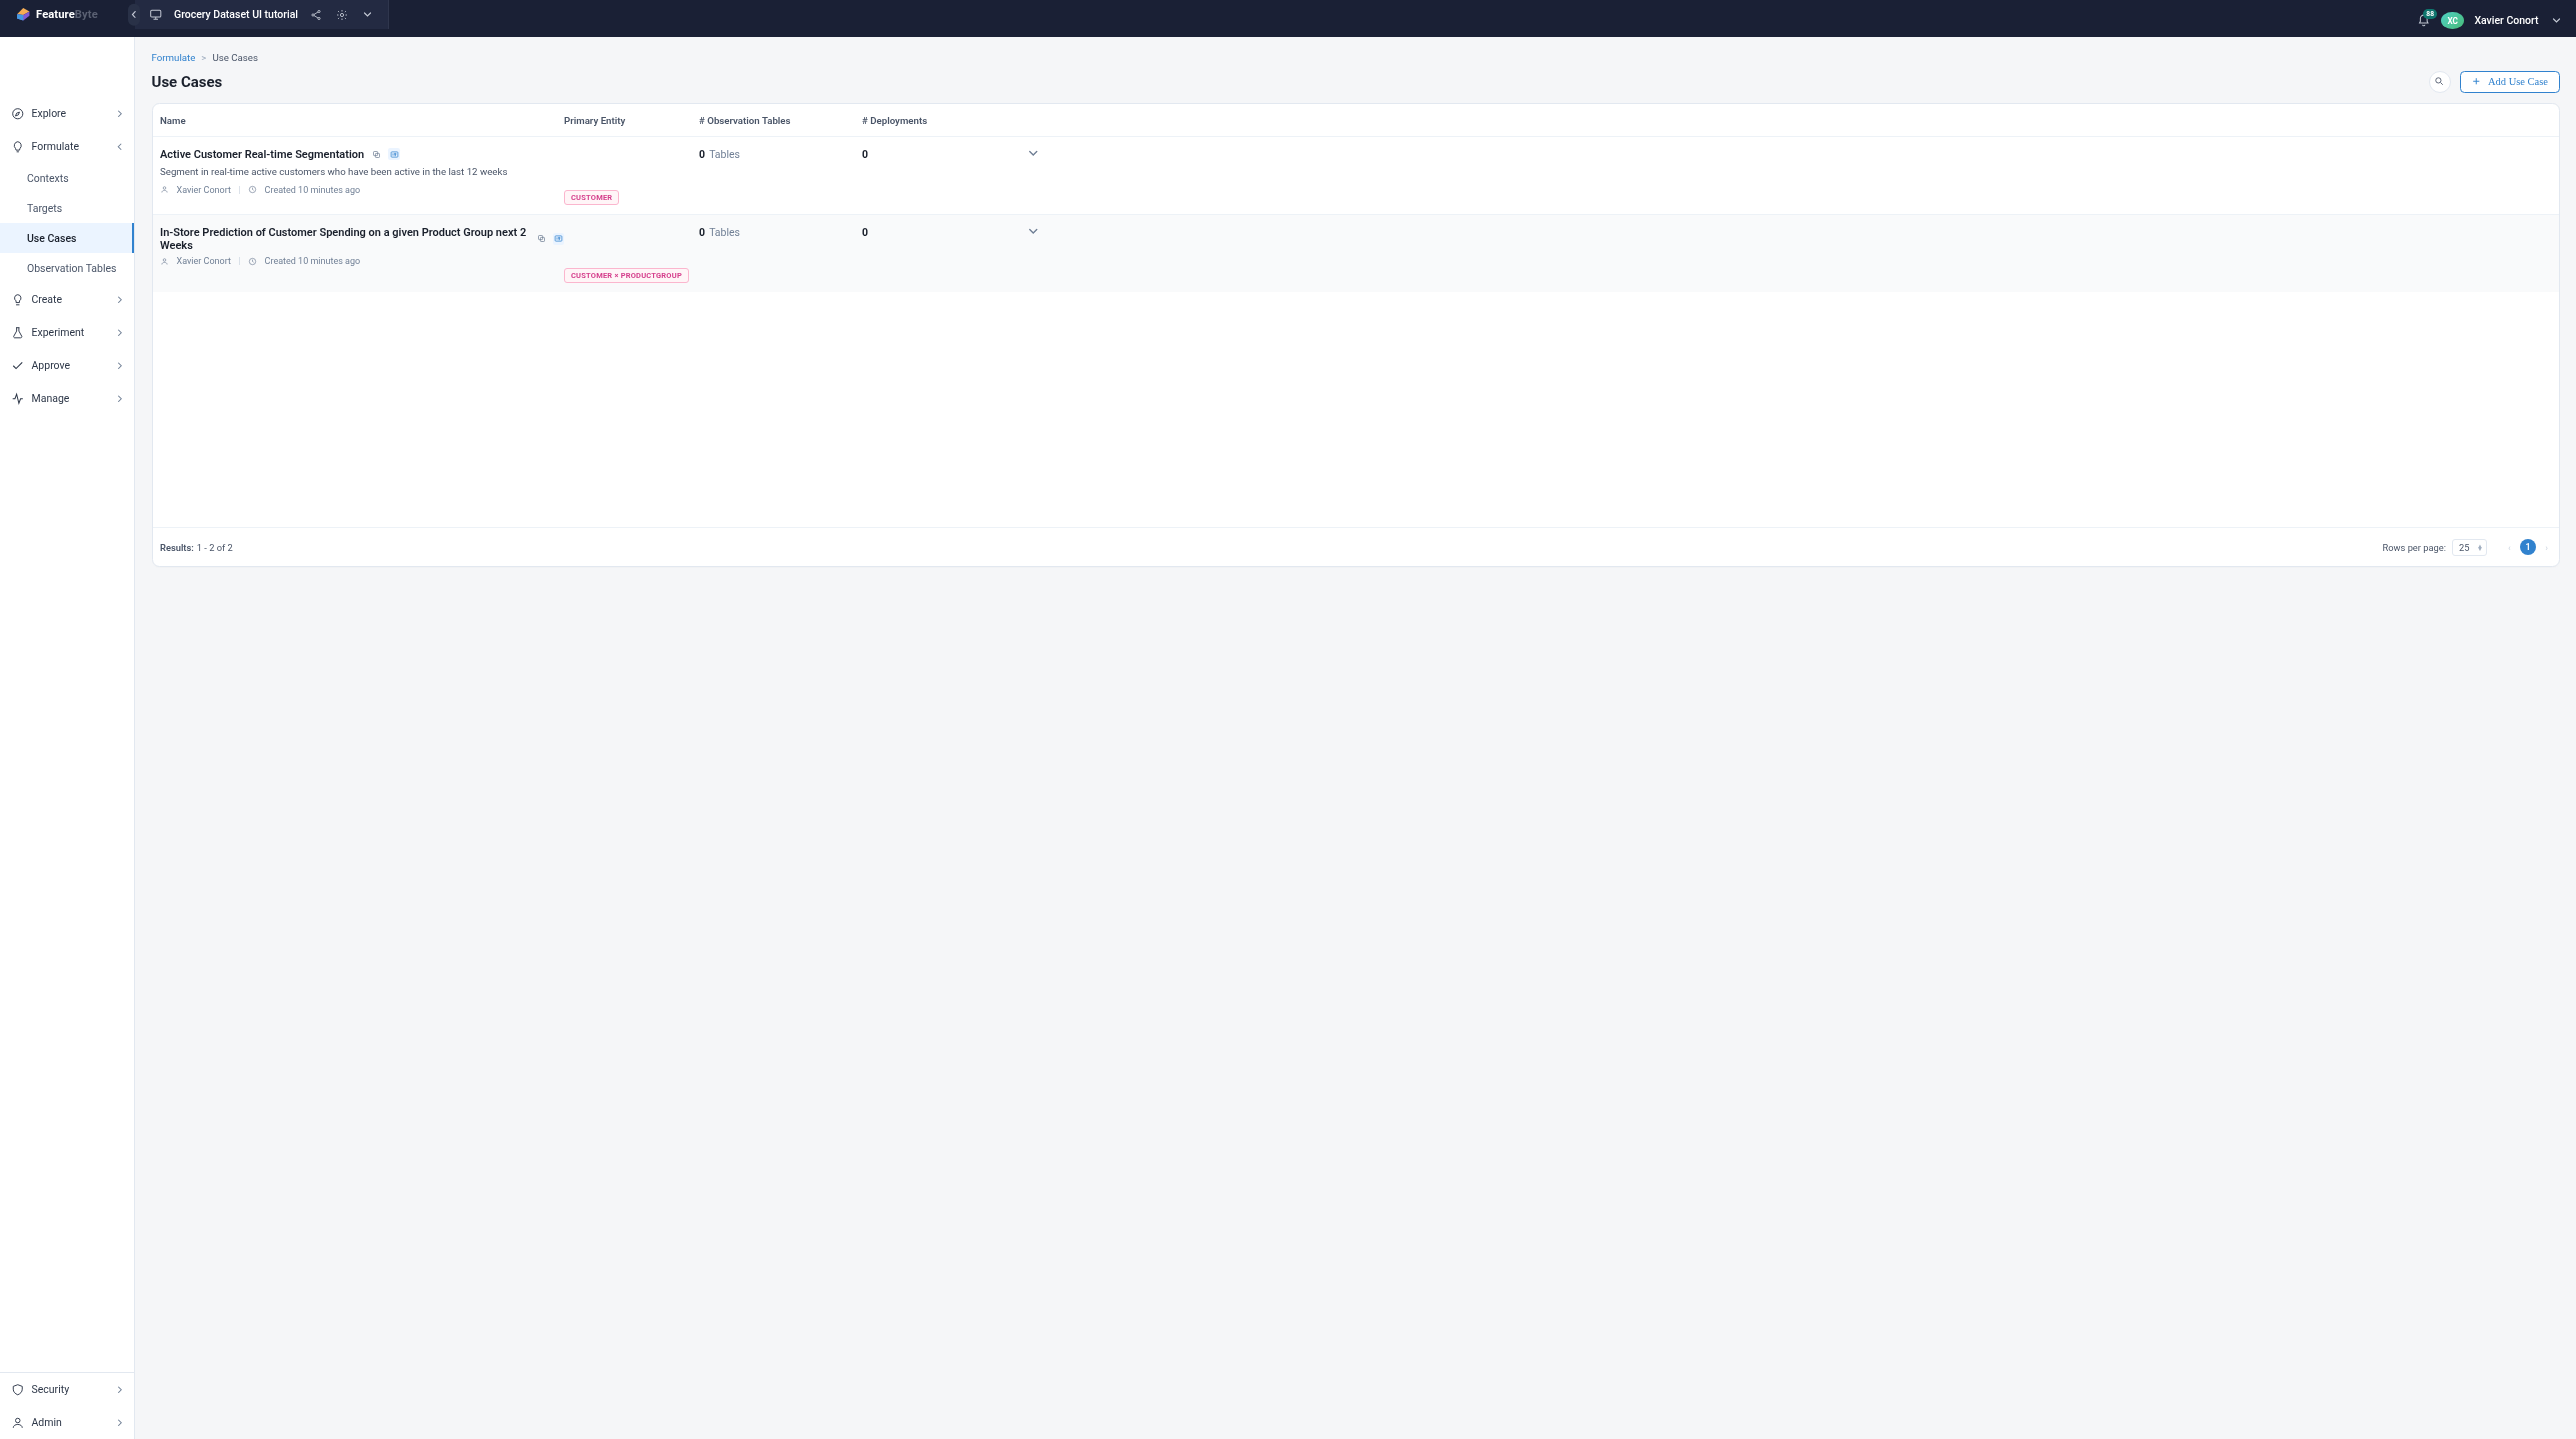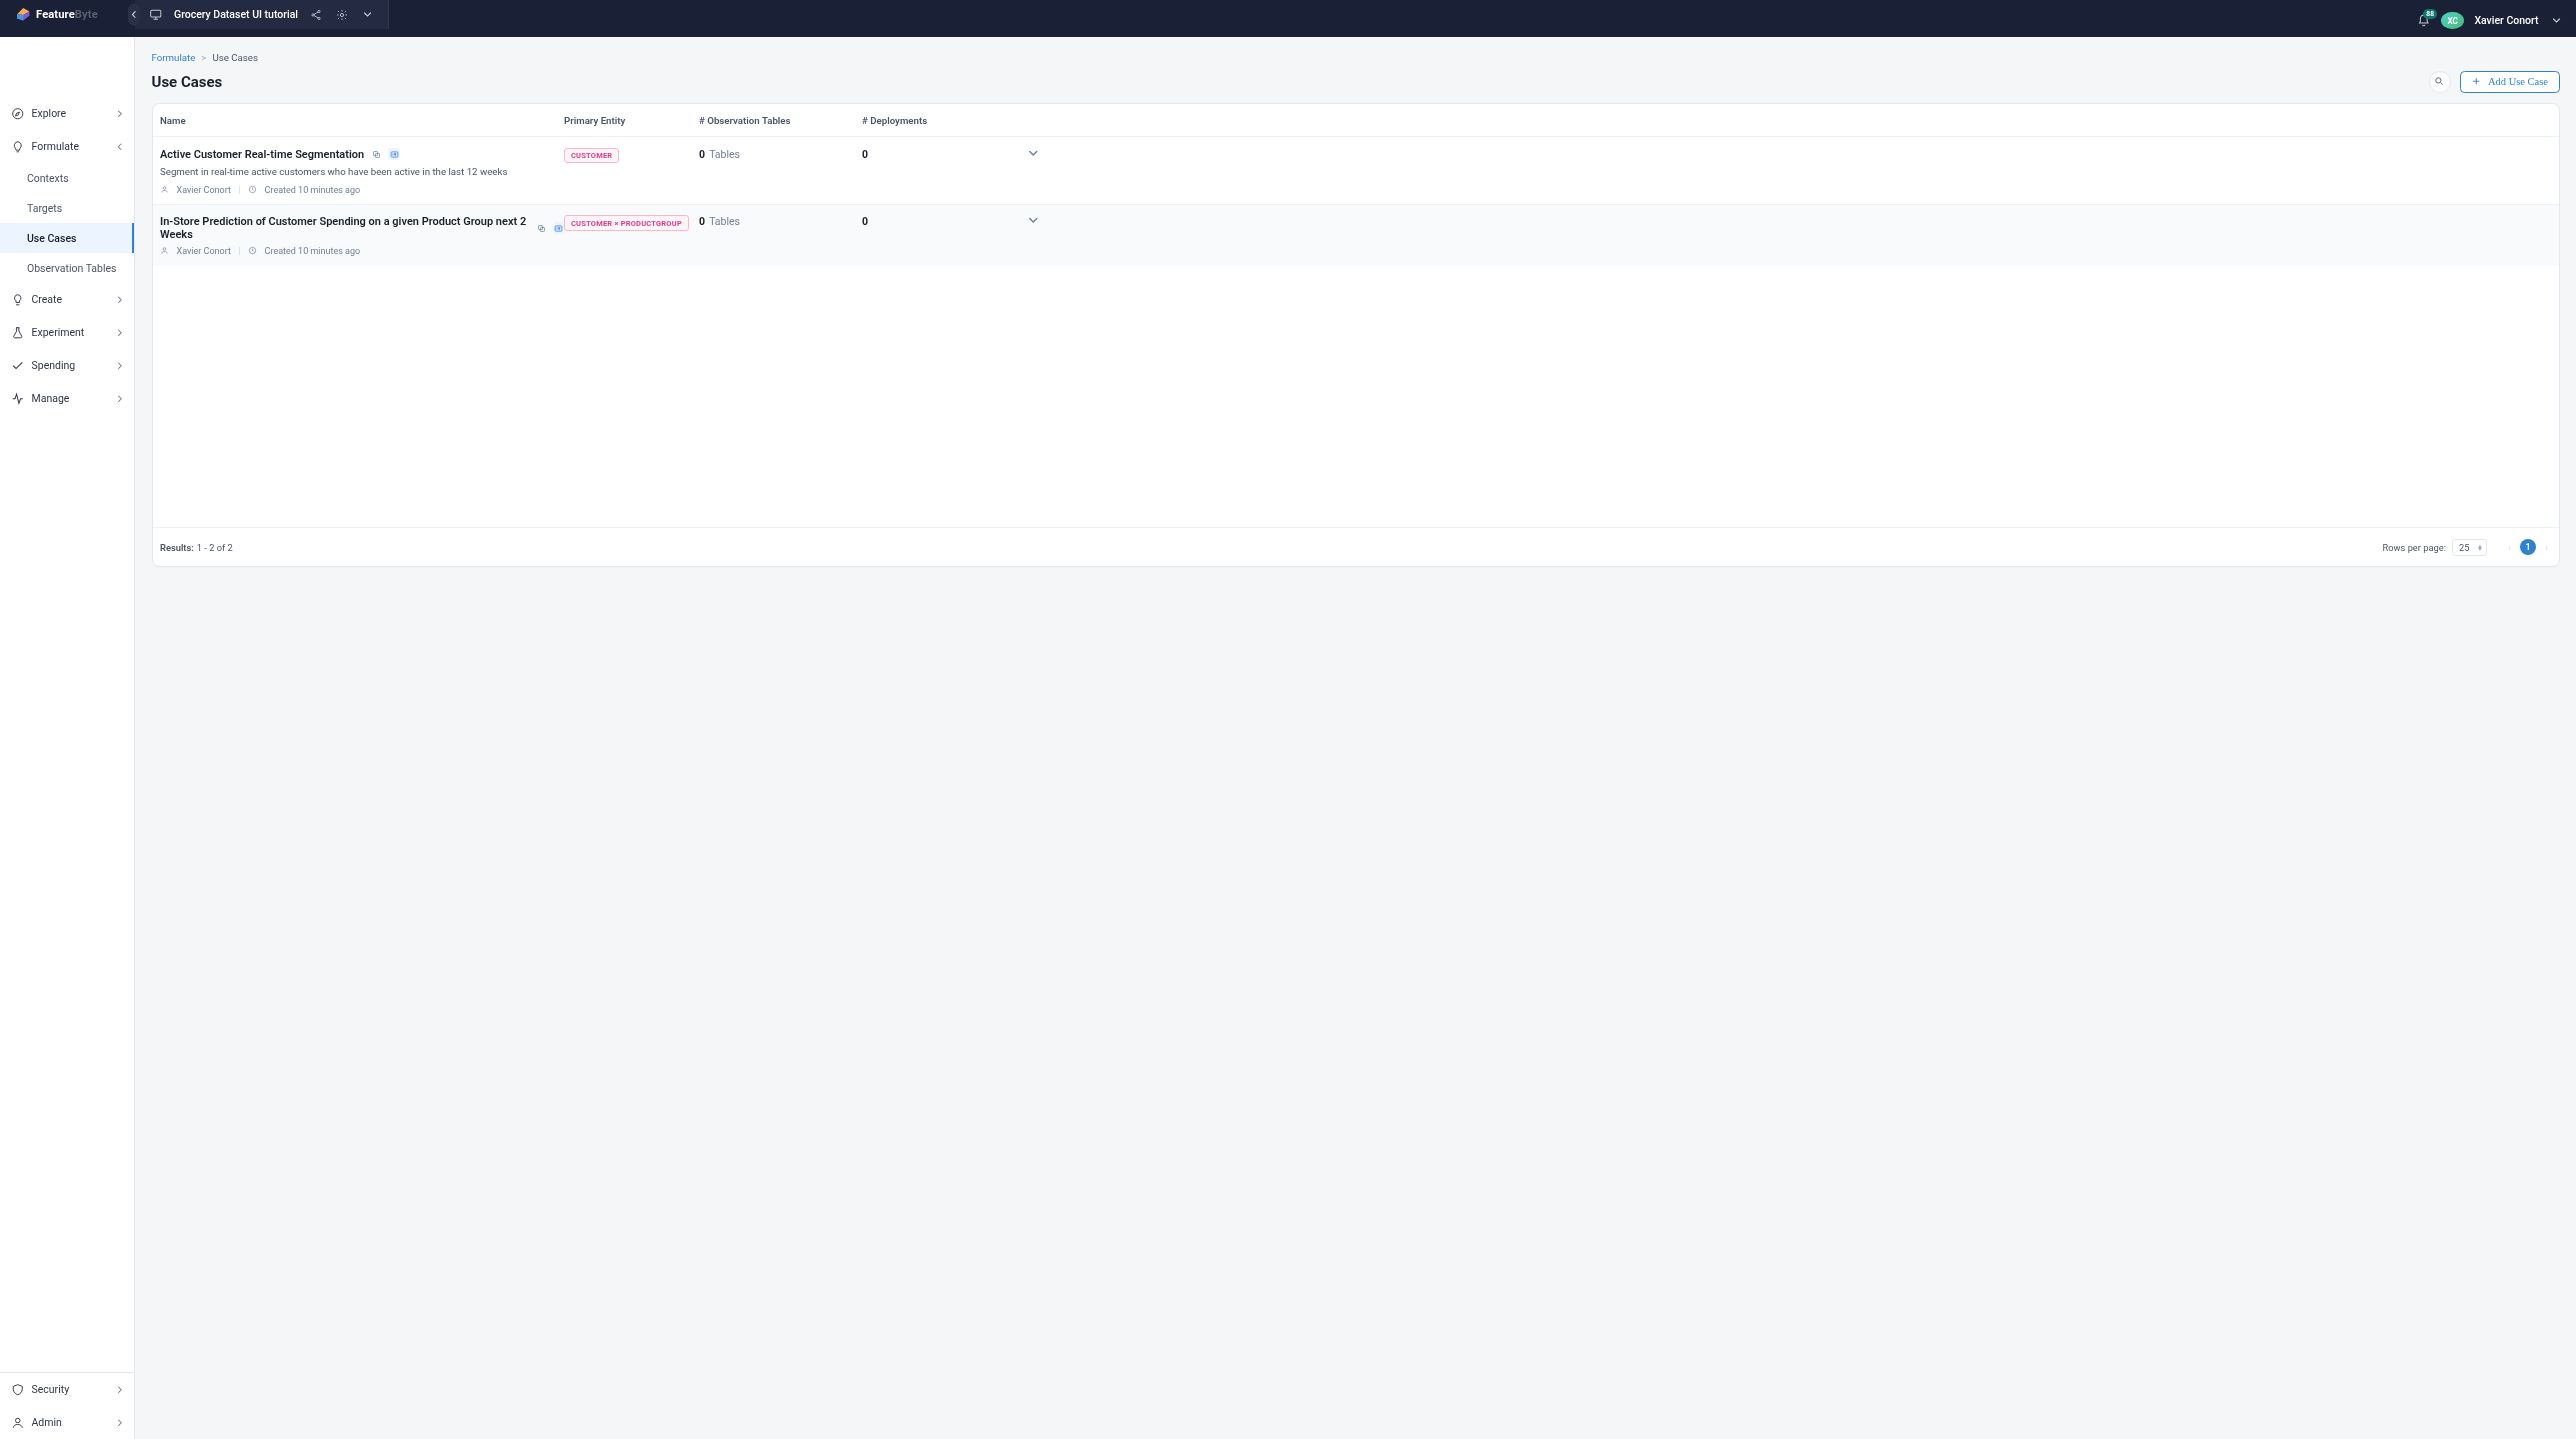--- a/index.html
+++ b/index.html
@@ -60,21 +60,21 @@
   .row-item { display: flex; padding: 10.5px 7.5px 9px; border-top: 0.7px solid #EDF2F7; align-items: flex-start; }
   .row-item.hovered { background: #F9FAFB; }
   .row-title-line { display: flex; align-items: center; gap: 6px; margin-bottom: 4.5px; }
   .row-title { font-size: 11px; font-weight: 600; color: #1A202C; }
   .tiny-icon { width: 12px; height: 12px; display: inline-flex; align-items: center; justify-content: center; color: #3182CE; background: #EBF4FF; border-radius: 2.2px; cursor: pointer; }
   .tiny-icon.grey { color: #718096; background: transparent; }
   .row-desc { font-size: 9.7px; color: #4A5568; margin-bottom: 6px; max-width: 381px; line-height: 1.4; }
   .row-meta { display: flex; align-items: center; gap: 7.5px; font-size: 9px; color: #718096; }
   .meta-sep { color: #CBD5E0; }
 
-  .entity-chip { display: inline-block; font-size: 7.5px; font-weight: 700; letter-spacing: 0.2px; color: #D53F8C; border: 0.7px solid #FBB6CE; background: #FFF5F7; border-radius: 3px; padding: 2.2px 6px; text-transform: uppercase; }
+  .entity-chip { display: inline-block; font-size: 7.5px; font-weight: 700; letter-spacing: 0.2px; color: #D53F8C; border: 0.7px solid #FBB6CE; background: #FFF5F7; border-radius: 3px; padding: 2.2px 6px; text-transform: uppercase; margin-top: 42px; }
 
   .cell-num { font-size: 10.5px; color: #1A202C; }
   .cell-num .sub { color: #718096; margin-left: 1.5px; }
 
   .expand-chev { color: #718096; cursor: pointer; margin-top: 3px; }
 
   .car-footer { margin-top: auto; border-top: 0.7px solid #EDF2F7; padding: 10.5px 7.5px; display: flex; align-items: center; font-size: 9.3px; color: #4A5568; }
   .car-footer .spacer { flex: 1; }
   .rpp-select { border: 0.7px solid #E2E8F0; border-radius: 3px; padding: 2.2px 16.5px 2.2px 6px; font-size: 9.3px; color: #4A5568; position: relative; margin-left: 6px; cursor: pointer; background: #fff; }
   .rpp-select .caret-stack { position: absolute; right: 3px; top: 50%; transform: translateY(-50%); display: flex; flex-direction: column; line-height: .5; color: #A0AEC0; font-size: 6px; }
@@ -234,21 +234,21 @@
             </svg>
           </span>
       </div>
 
       <div class="nav-item">
         <span class="nav-icon">
             <svg width="13.5" height="13.5" viewBox="0 0 24 24" fill="none" stroke="currentColor" stroke-width="2">
               <path d="M4 12l5 5L20 6"></path>
             </svg>
           </span>
-        <span>Spending</span>
+        <span>Approve</span>
         <span class="chev">
             <svg width="7.5" height="7.5" viewBox="0 0 10 10">
               <path d="M3 1l4 4-4 4" fill="none" stroke="currentColor" stroke-width="1.4"></path>
             </svg>
           </span>
       </div>
 
       <div class="nav-item">
         <span class="nav-icon">
             <svg width="13.5" height="13.5" viewBox="0 0 24 24" fill="none" stroke="currentColor" stroke-width="1.8">

